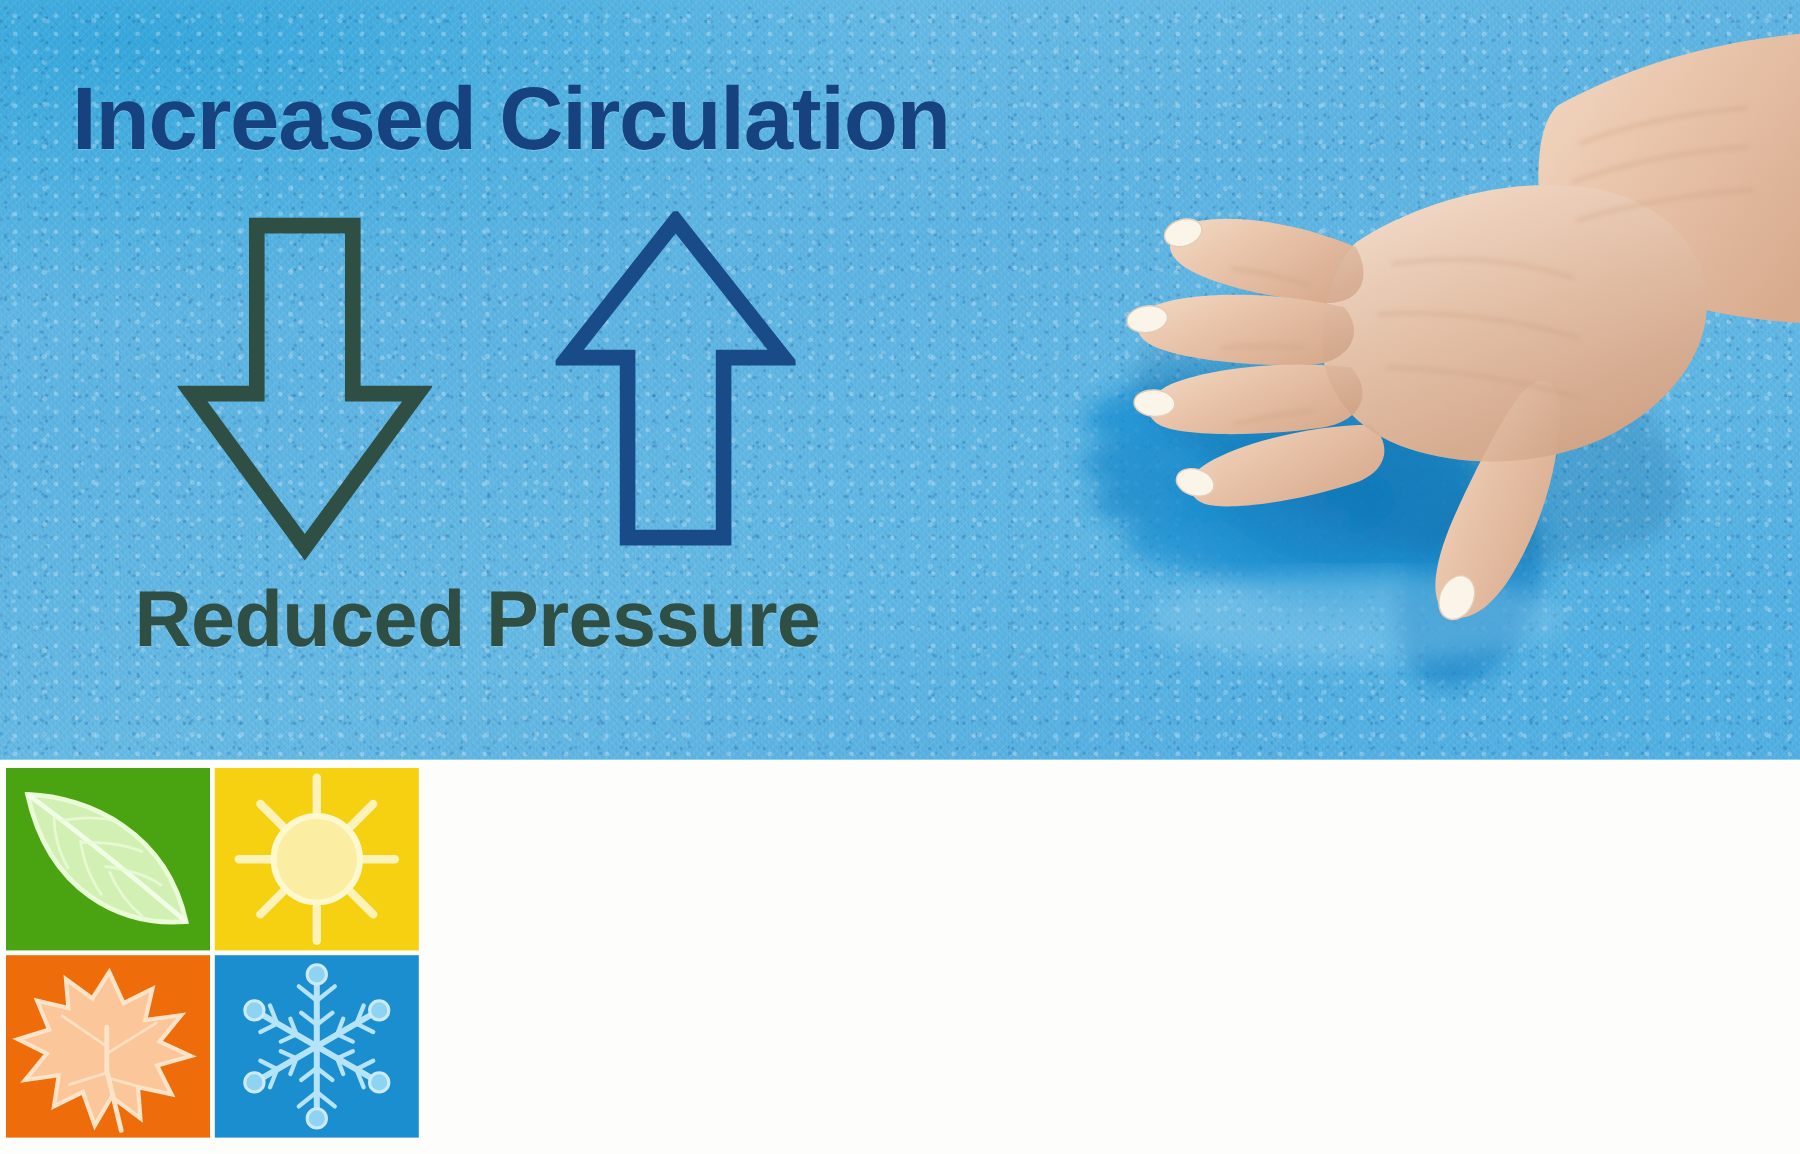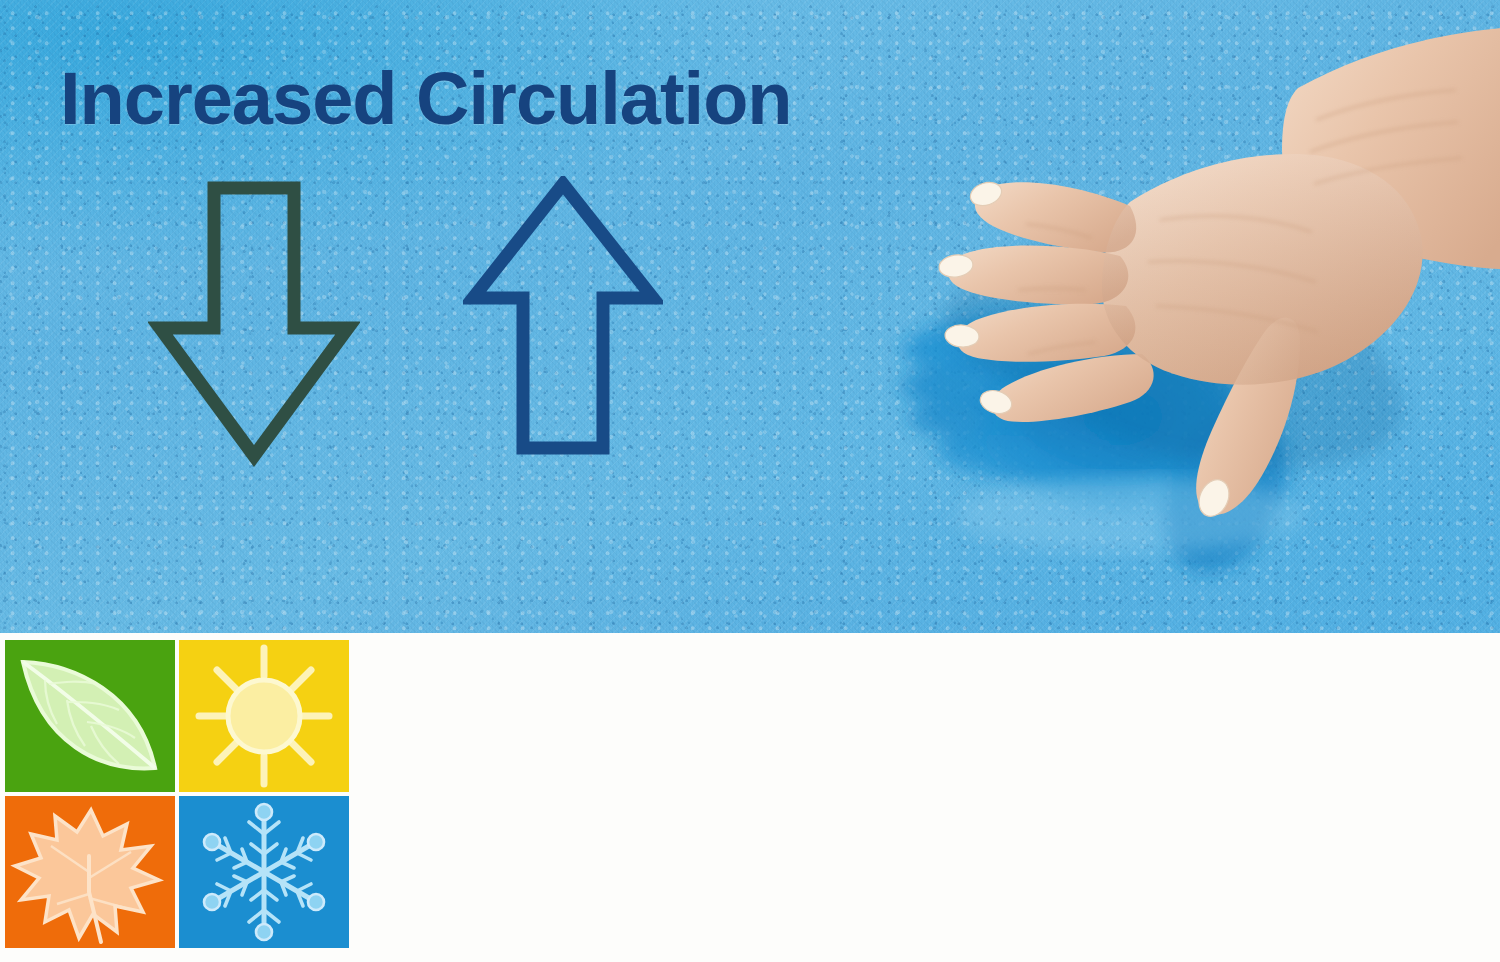--- a/index.html
+++ b/index.html
@@ -248,20 +248,21 @@
     </div>
 
     <div class="arrow-wrap" id="arrow-up-wrap">
       <svg viewBox="0 0 200 280" width="200" height="280" aria-hidden="true">
         <path d="M100 8 L190 122 L140 122 L140 272 L60 272 L60 122 L10 122 Z" fill="none" stroke="#184b87" stroke-width="13" stroke-linejoin="miter" stroke-miterlimit="4"></path>
       </svg>
     </div>
 
     <div id="increased-circulation">Increased Circulation</div>
 
+    <div id="reduced-pressure">Reduced Pressure</div>
   </div>
 
   <div id="bottom-panel">
 
     <div id="icon-grid">
 
       <div class="icon-tile" style="background:#4aa310">
         <svg viewBox="0 0 170 152" aria-hidden="true">
           <path d="M18 22 C 70 24 134 54 150 128 C 96 132 36 104 18 22 Z" fill="#d3f0b4" stroke="#eafbd8" stroke-width="4"></path>
           <path d="M18 22 C 62 54 112 96 150 128" fill="none" stroke="#f2fde8" stroke-width="4"></path>

